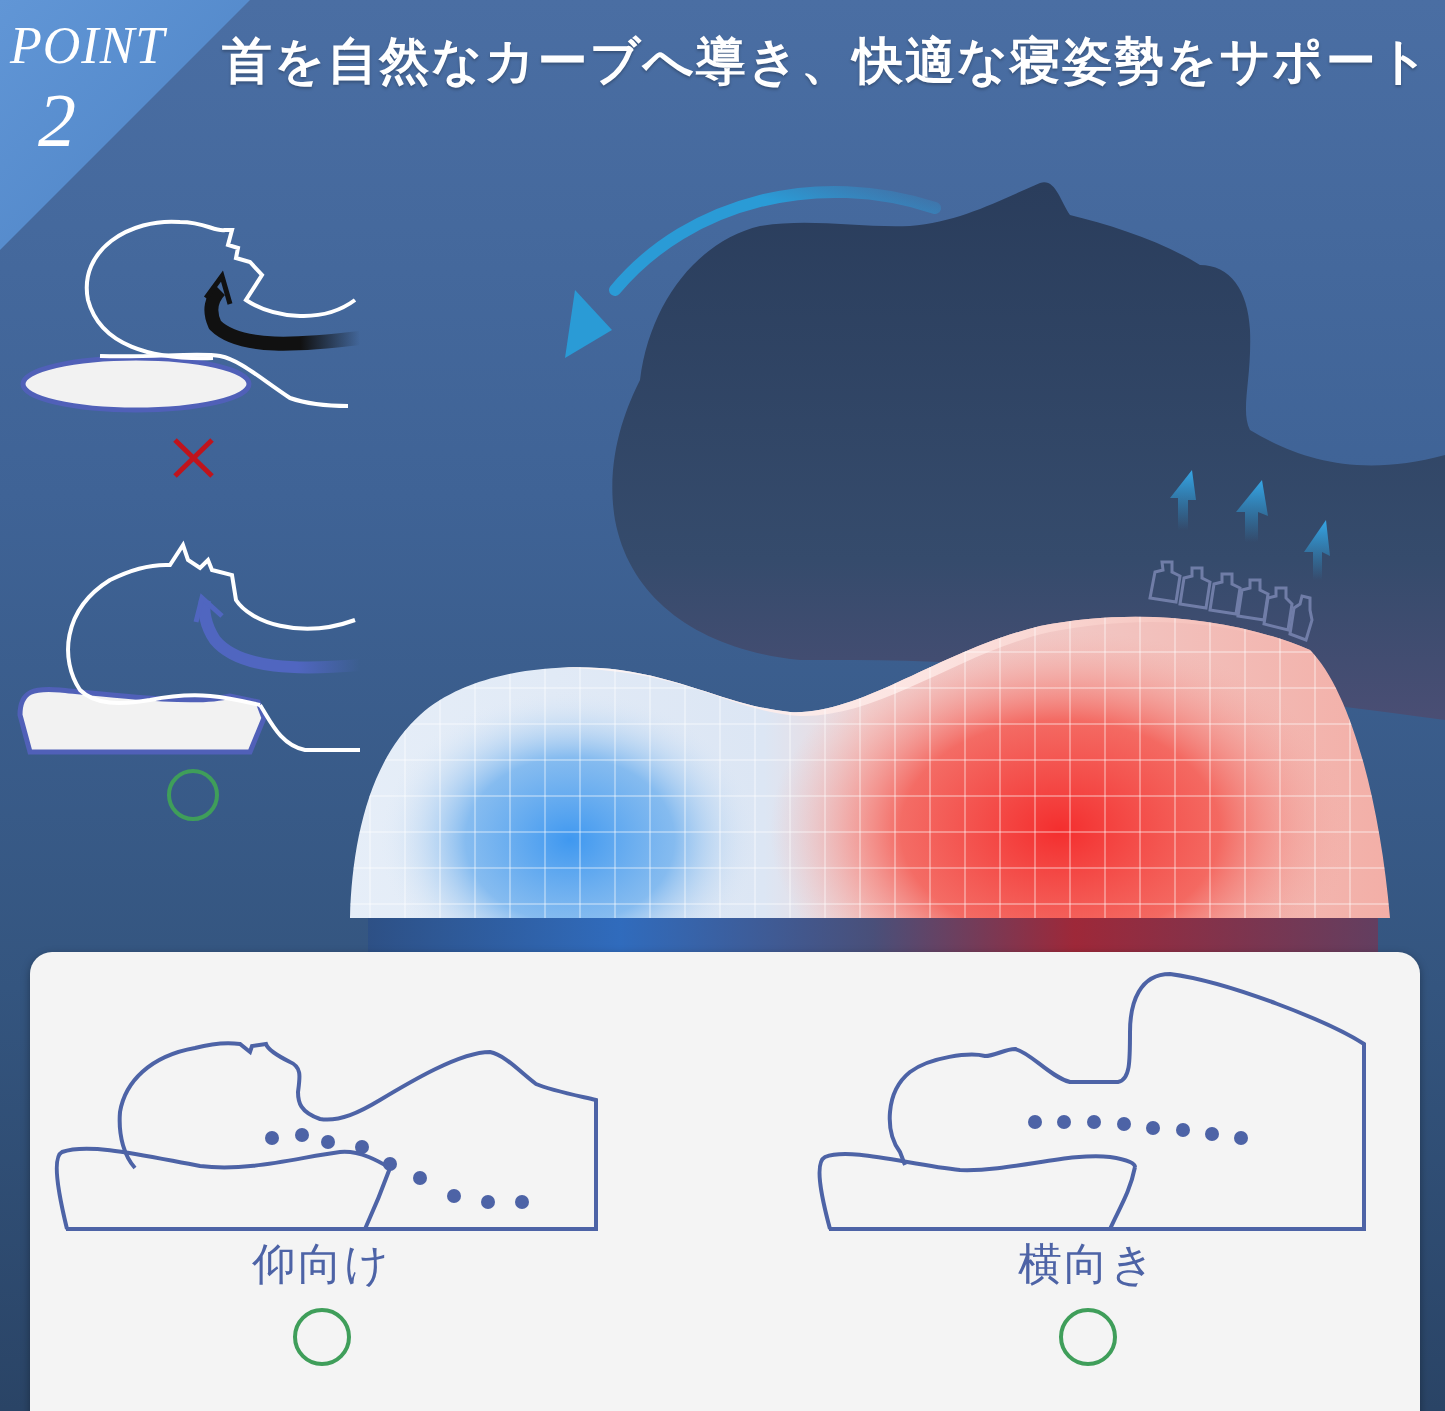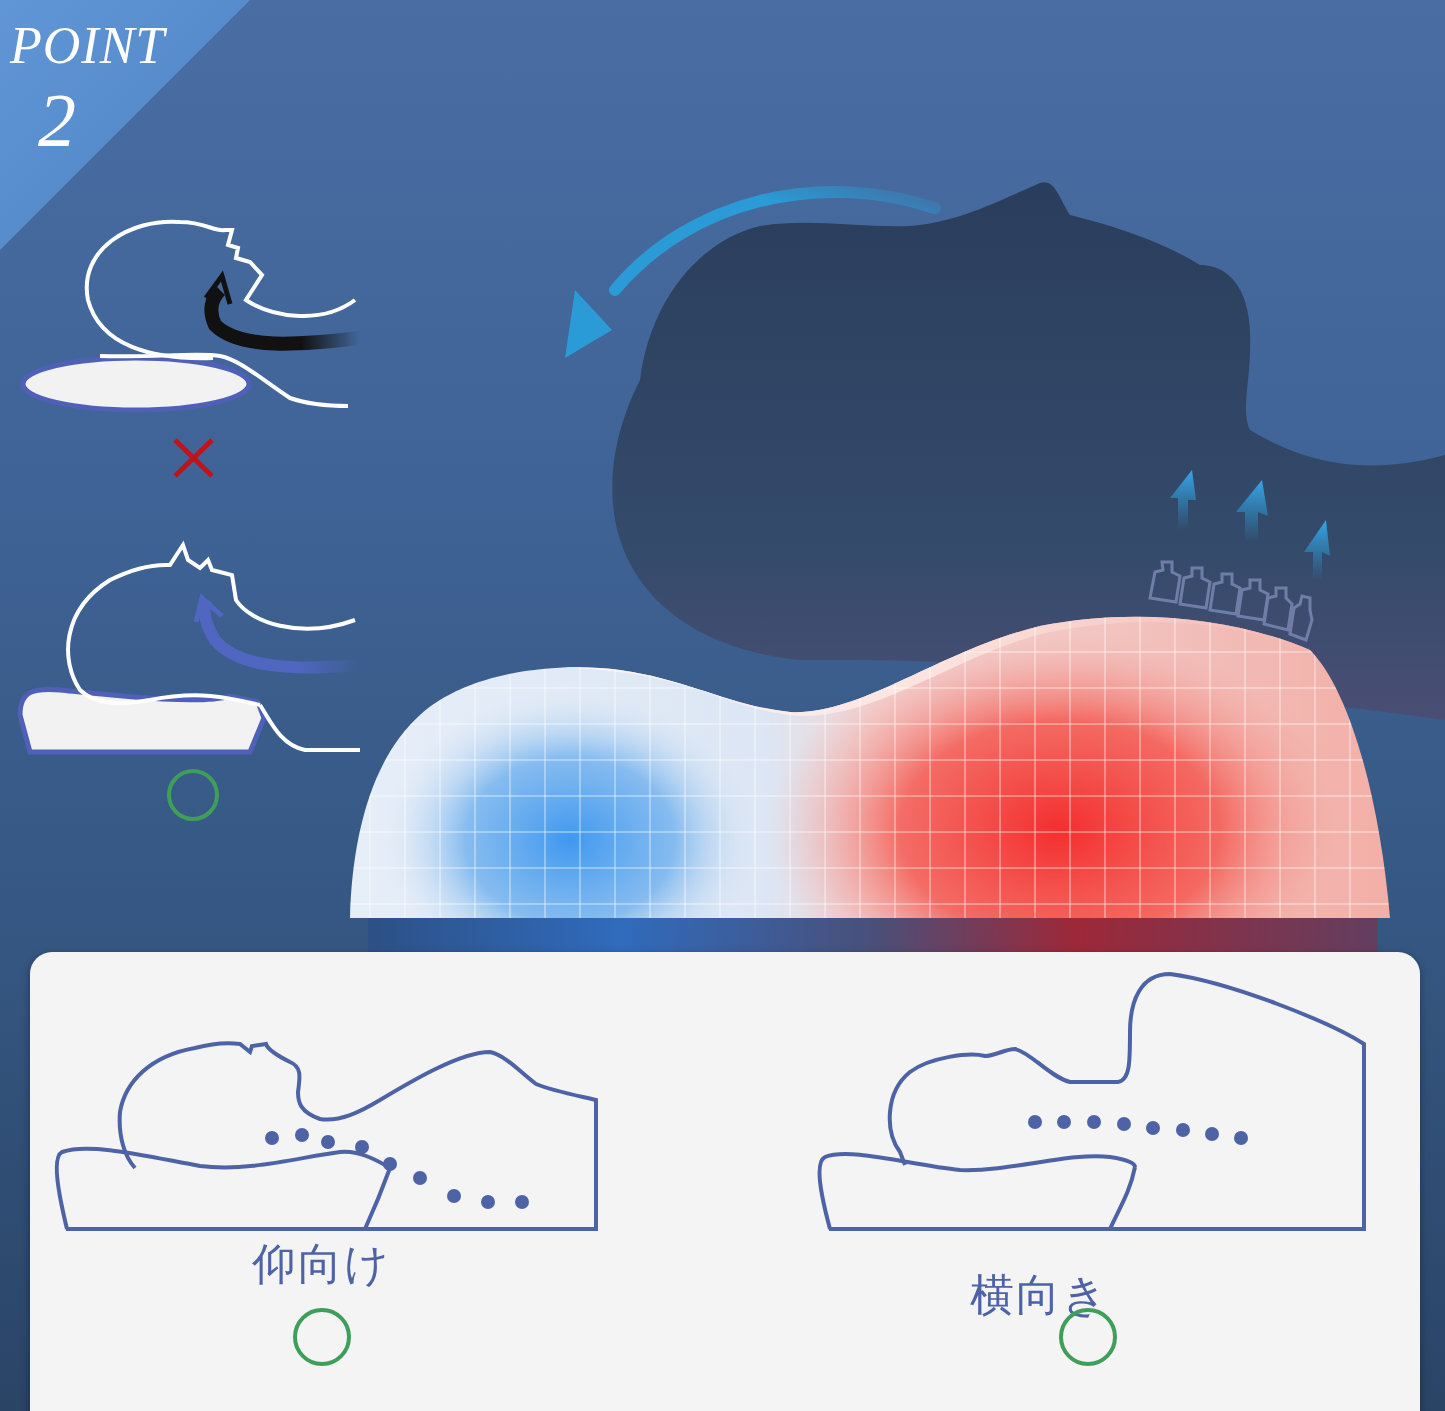--- a/index.html
+++ b/index.html
@@ -34,21 +34,21 @@
     position: absolute; left: 30px; top: 952px; width: 1390px; height: 512px;
     background: #f4f4f4; border-radius: 22px;
     box-shadow: 0 3px 8px rgba(0,0,0,0.35);
   }
   .pose-label {
     position: absolute; color: #4d63a6;
     font-family: "DejaVu Sans", "Liberation Sans", sans-serif;
     font-size: 44px; letter-spacing: 2px; white-space: nowrap;
   }
   .pose-label.supine { left: 222px; top: 283px; }
-  .pose-label.side { left: 940px; top: 283px; margin-top: 31px; }
+  .pose-label.side { left: 988px; top: 283px; }
   .ok-mark {
     position: absolute; width: 58px; height: 58px; border: 4px solid #3f9e5a;
     border-radius: 50%; box-sizing: border-box;
   }
   .ok-mark.supine { left: 263px; top: 356px; }
   .ok-mark.side { left: 1029px; top: 356px; }
 </style>
 </head>
 <body>
 
@@ -213,20 +213,21 @@
         <linearGradient id="badgeGrad2" x1="0" y1="0" x2="1" y2="1">
           <stop offset="0" stop-color="#6196d6"></stop>
           <stop offset="1" stop-color="#4c82c4"></stop>
         </linearGradient>
       </defs>
     </svg>
     <span class="point-label">POINT</span>
     <span class="point-number">2</span>
   </div>
 
+  <div class="headline">首を自然なカーブへ導き、快適な寝姿勢をサポート</div>
 
   <div class="panel">
     <svg width="1390" height="440" viewBox="0 0 1390 440" style="position:absolute;left:0;top:0;">
 
       <g fill="none" stroke="#4d63a6" stroke-width="4">
         <path d="M37 277 C28 240 22 205 32 200 C60 190 120 205 170 214 C220 220 270 205 310 200 C330 198 350 210 360 216"></path>
         <path d="M36 277 L566 277 L566 148 C540 142 520 138 506 132 C490 120 475 103 460 100 C430 100 380 130 350 148 C330 160 310 170 290 167 C270 160 268 150 268 140 C270 125 272 115 260 110 C248 104 238 98 236 92 L222 94 L220 100 L210 92 C195 90 180 92 165 96 C120 104 95 130 90 160 C88 185 95 205 105 216"></path>
         <path d="M360 216 C352 238 345 255 335 277"></path>
       </g>
       <g fill="#4d63a6">

